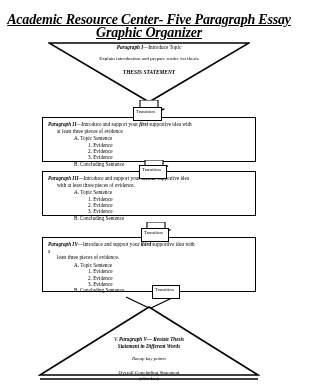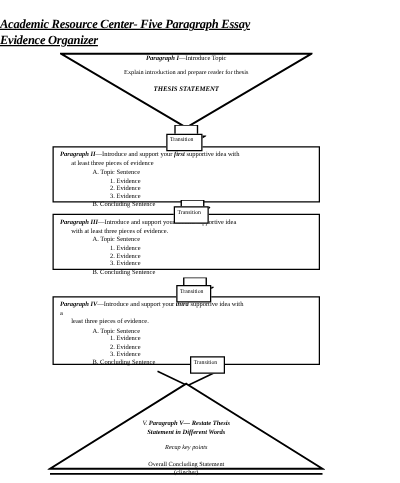--- a/index.html
+++ b/index.html
@@ -15,24 +15,24 @@
     font-family: "Liberation Serif", serif;
     color: #000000;
   }
 
   
   .title {
     position: absolute;
     left: 0;
     top: 13px;
     width: 298px;
-    text-align: left;
+    text-align: center;
     font-weight: bold;
     font-style: italic;
-    font-size: 10px;
+    font-size: 14px;
     line-height: 13px;
     letter-spacing: -0.2px;
   }
   .title span {
     text-decoration: underline;
   }
 
   
   .tri-down {
     position: absolute;
@@ -156,21 +156,21 @@
   .concl-line3 {
     font-size: 5px;
     line-height: 6.4px;
   }
 </style>
 </head>
 <body>
 
 <div class="title">
   <span>Academic Resource Center- Five Paragraph Essay</span><br>
-  <span>Evidence Organizer</span>
+  <span>Graphic Organizer</span>
 </div>
 
 <div class="tri-down">
   <svg width="202" height="62" viewBox="0 0 202 62">
     <polygon points="1,2 201,2 101,61" fill="#ffffff" stroke="#000000" stroke-width="1.6"></polygon>
   </svg>
 </div>
 
 <div class="intro-text">
   <div class="intro-line1">

